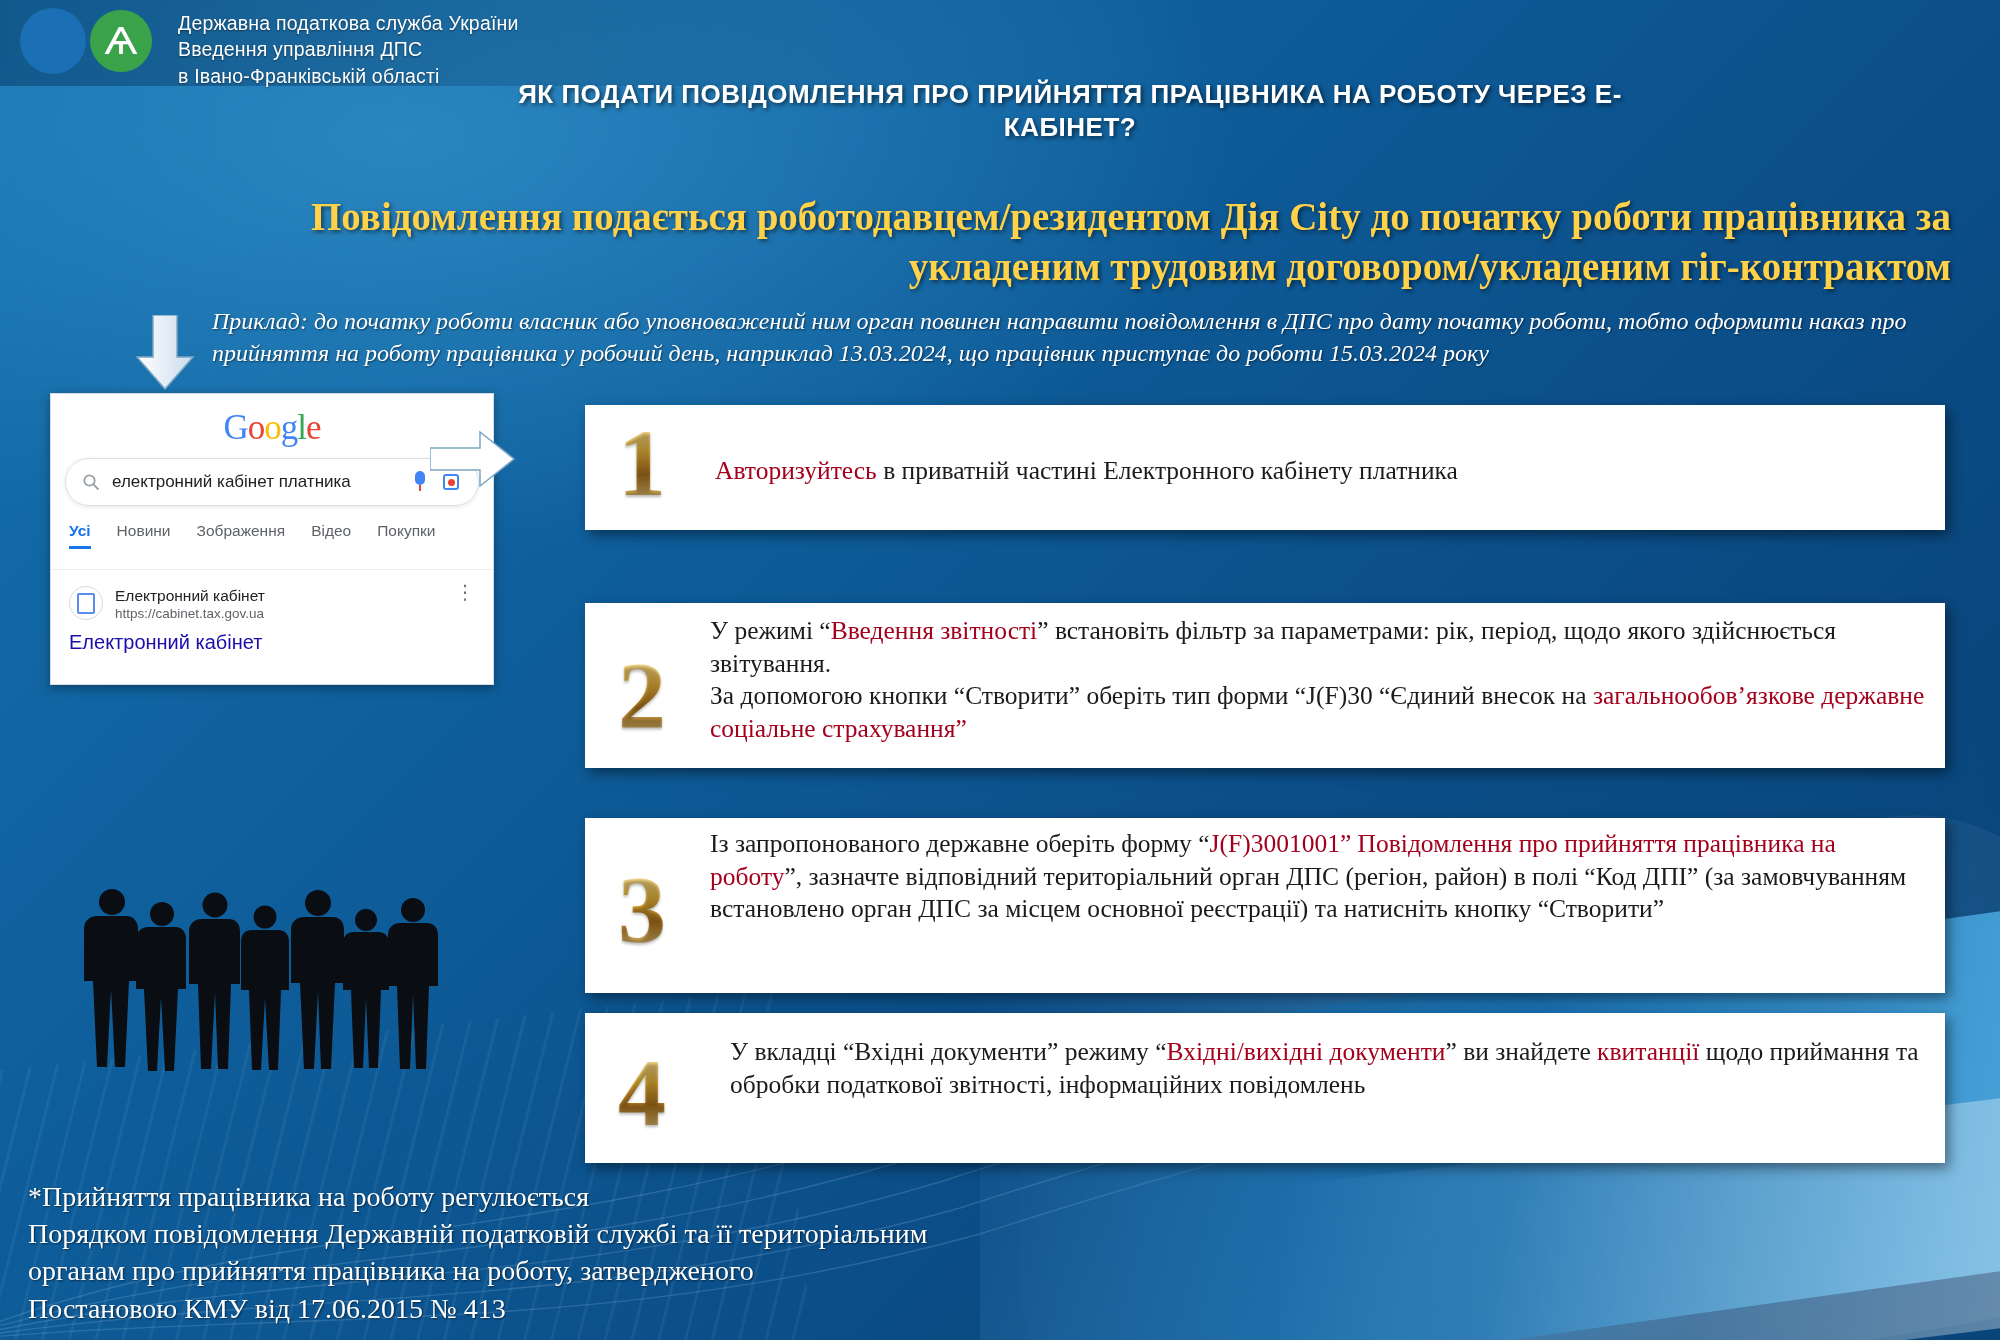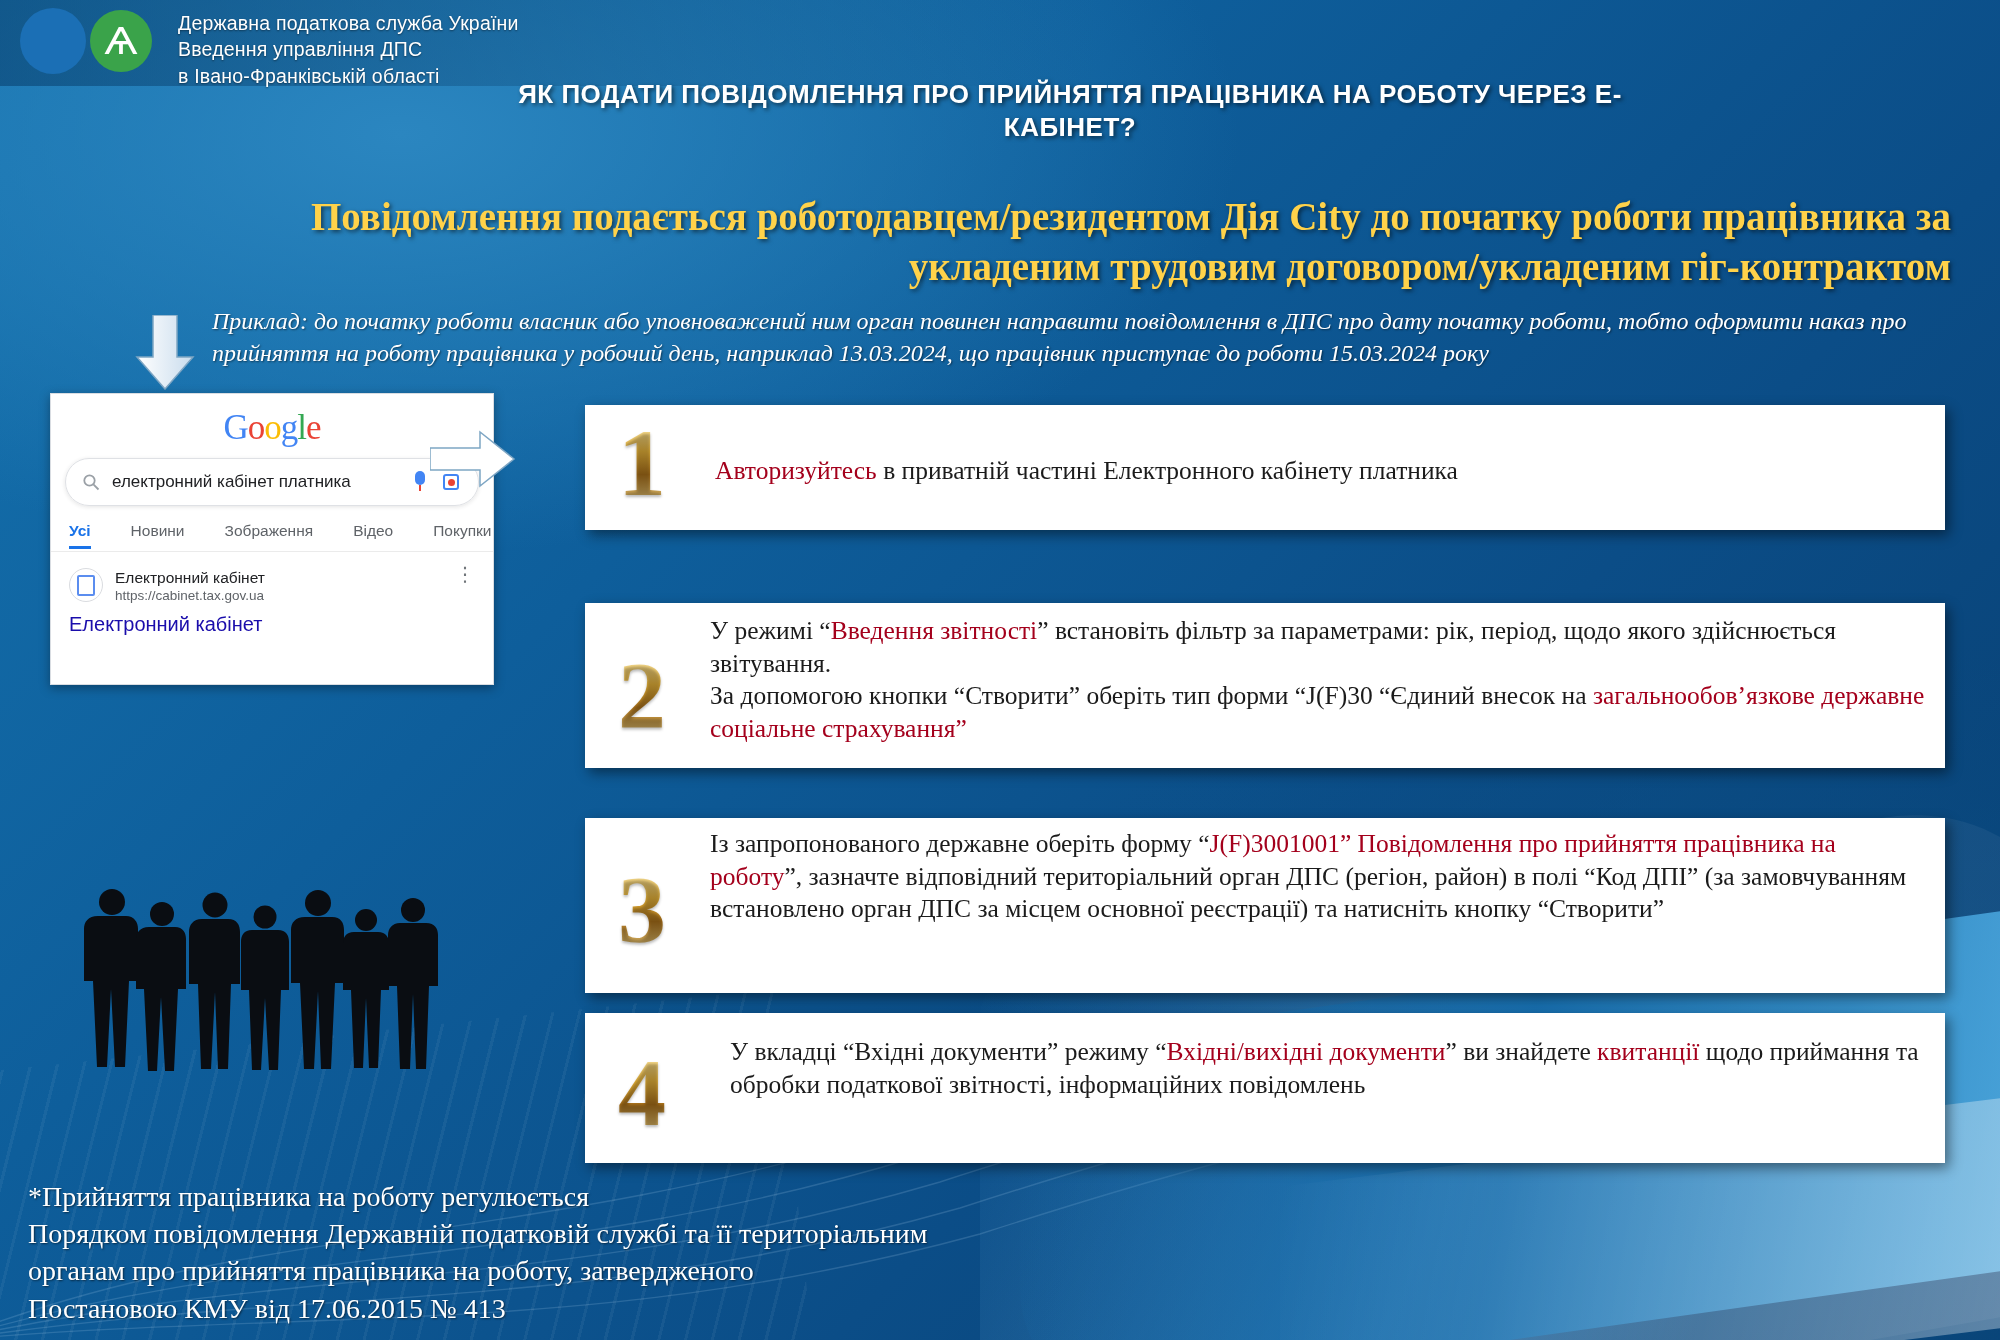--- a/index.html
+++ b/index.html
@@ -66,21 +66,21 @@
   .glogo span:nth-child(5){color:#34A853}.glogo span:nth-child(6){color:#EA4335}
   .gsearch{margin:0 14px;height:46px;border:1px solid #dfe1e5;border-radius:24px;display:flex;align-items:center;
     padding:0 16px;gap:12px;box-shadow:0 1px 4px rgba(32,33,36,.12);}
   .gsearch .q{flex:1;font-size:17px;color:#202124;}
   .mic{width:16px;height:22px;position:relative;}
   .mic .b{position:absolute;left:3px;top:0;width:10px;height:14px;border-radius:5px;background:#4285F4;}
   .mic .s{position:absolute;left:7px;top:14px;width:2px;height:6px;background:#EA4335;}
   .lens{width:22px;height:22px;position:relative;}
   .lens .o{position:absolute;inset:3px;border:2px solid #4285F4;border-radius:3px;}
   .lens .d{position:absolute;left:8px;top:8px;width:7px;height:7px;border-radius:50%;background:#EA4335;}
-  .gtabs{display:flex;gap:40px;padding:16px 18px 2px;font-size:15.5px;color:#5f6368;border-bottom:1px solid #ebebeb;}
+  .gtabs{display:flex;gap:26px;padding:16px 18px 20px;font-size:15.5px;color:#5f6368;border-bottom:1px solid #ebebeb;}
   .gtabs .on{color:#1a73e8;font-weight:600;border-bottom:3px solid #1a73e8;padding-bottom:6px;}
   .gres{display:flex;gap:12px;padding:16px 18px 0;align-items:flex-start;}
   .gfav{width:32px;height:32px;border:1px solid #dadce0;border-radius:50%;display:flex;align-items:center;justify-content:center;flex:0 0 auto;}
   .gfav .doc{width:14px;height:17px;border:2px solid #5b8def;border-radius:2px;}
   .gtitle{font-size:15.5px;color:#202124;line-height:1.3;}
   .gurl{font-size:13.5px;color:#5f6368;}
   .gdots{margin-left:auto;color:#70757a;font-size:20px;line-height:.6;letter-spacing:0;}
   .glink{padding:10px 18px 0;font-size:20px;color:#1a0dab;}
 
   .arrow-right{position:absolute;left:430px;top:430px;width:86px;height:58px;}

